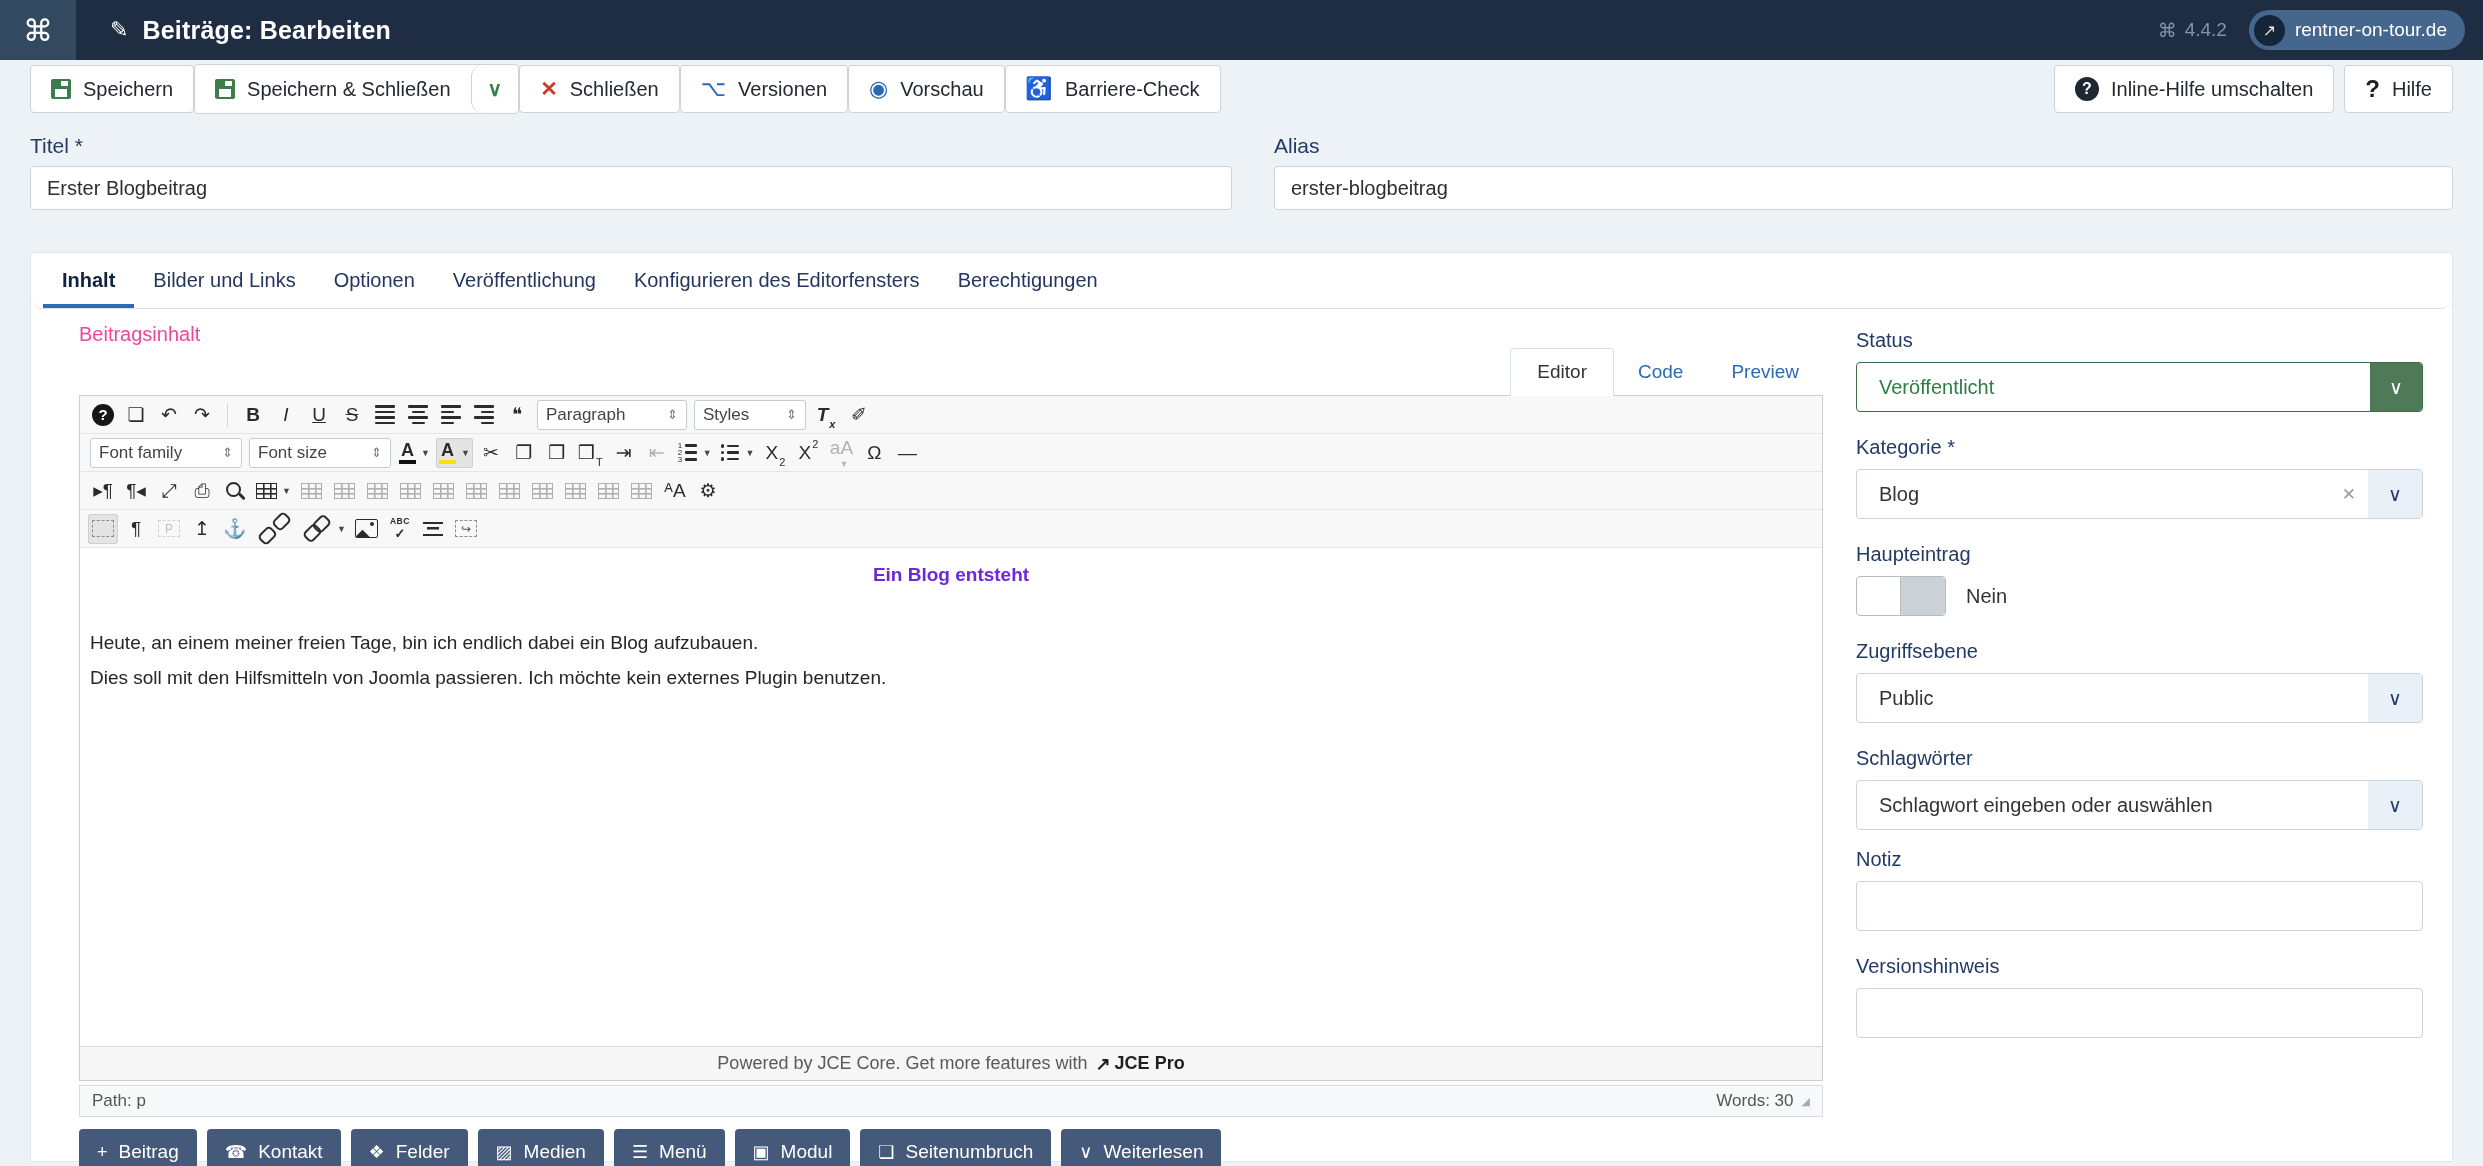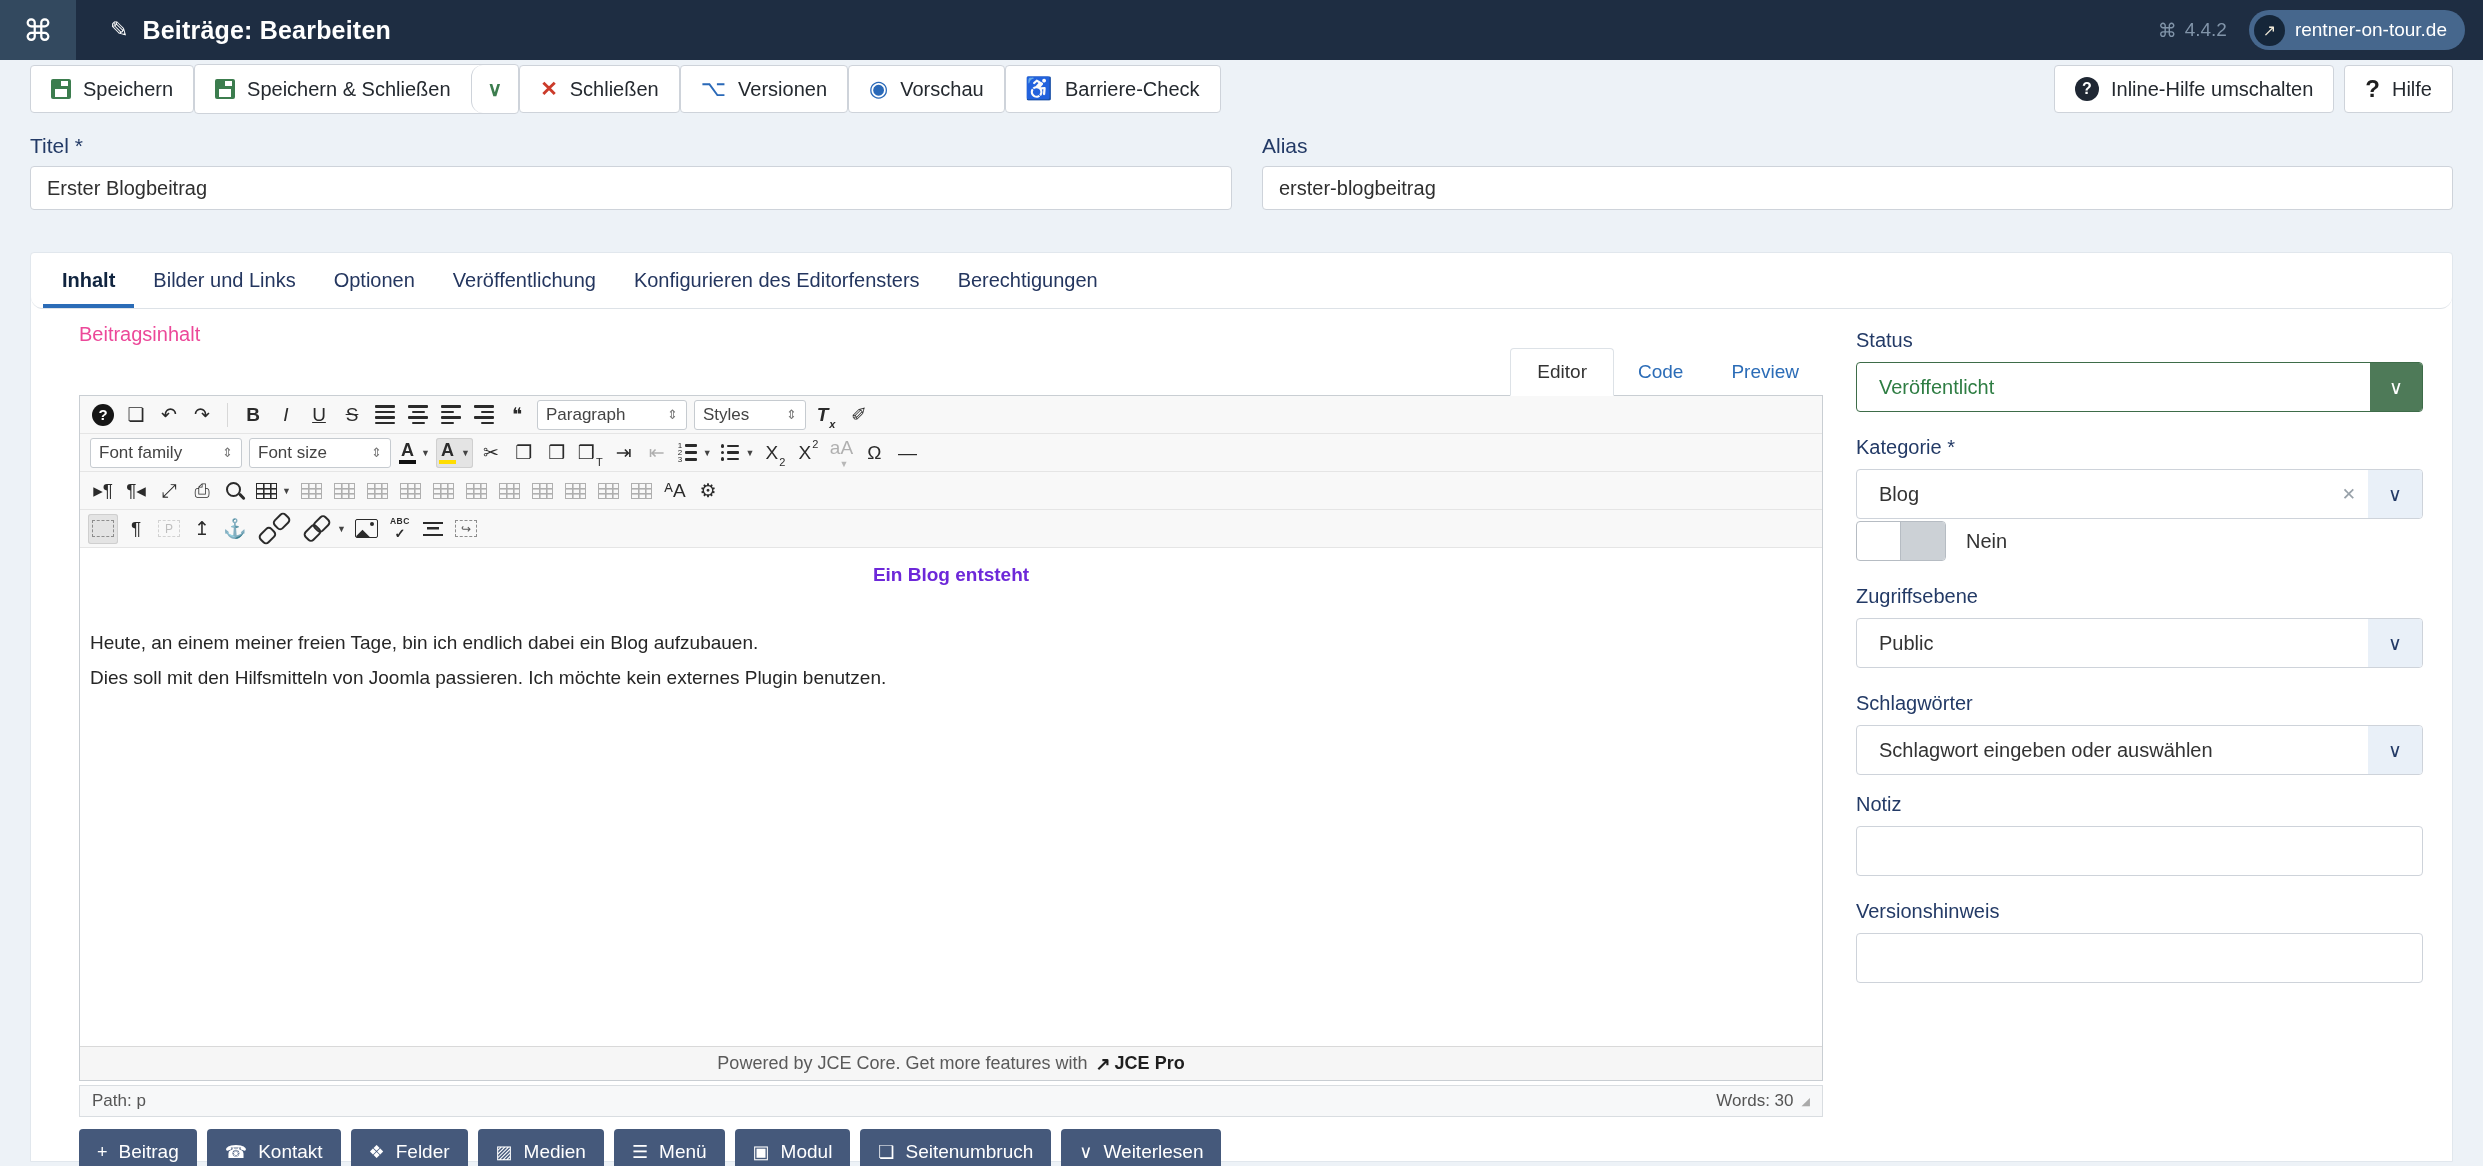--- a/index.html
+++ b/index.html
@@ -31,21 +31,21 @@
   .ico-floppy::after{content:'';position:absolute;left:4px;bottom:2px;width:12px;height:8px;background:#fff;}
   .ico-floppy::before{content:'';position:absolute;right:3px;top:2px;width:7px;height:5px;background:#fff;}
   .ic-green{color:#3c7d4e;font-size:20px;font-weight:700;}
   .ic-red{color:#cb3b2a;font-size:21px;font-weight:700;}
   .ic-blue{color:#2a69b8;font-size:22px;}
   .qcirc{width:24px;height:24px;border-radius:50%;background:#1f2733;color:#fff;font-size:16px;
          font-weight:700;display:flex;align-items:center;justify-content:center;}
   .qmark{font-size:24px;font-weight:700;color:#1f1f1f;}
 
   
-  .fieldrow{display:flex;gap:30px;padding:16px 30px 12px;}
+  .fieldrow{display:flex;gap:42px;padding:16px 30px 12px;}
   .fieldrow .fcol1{width:1202px;}
   .fieldrow .fcol2{flex:1;}
   .flabel{font-size:21px;color:#233a66;margin-bottom:8px;}
   .finput{width:100%;box-sizing:border-box;height:44px;border:1px solid #ced3da;border-radius:4px;
           font-size:20px;padding:0 16px;color:#2f2f2f;background:#fff;font-family:inherit;}
 
   
   .panel{margin:30px 30px 0;background:#fff;border:1px solid #e1e7ed;border-radius:4px 4px 0 0;height:908px;}
   .tabbar{display:flex;border-bottom:1px solid #dde2e7;padding:0 12px;border-radius:12px;}
   .tab{padding:16px 19px 12px;font-size:20px;color:#24365f;border-bottom:4px solid transparent;cursor:pointer;}
@@ -589,20 +589,21 @@
           <div class="seg">∨</div>
         </div>
 
         <div class="slabel">Kategorie *</div>
         <div class="sbox">
           <div class="val">Blog</div>
           <div class="clr">✕</div>
           <div class="seg">∨</div>
         </div>
 
+        <div class="slabel">Haupteintrag</div>
         <div class="togglewrap">
           <div class="toggle">
               <div class="knob"></div>
             </div>
           <span class="tgtext">Nein</span>
         </div>
 
         <div class="slabel">Zugriffsebene</div>
         <div class="sbox">
           <div class="val">Public</div>

